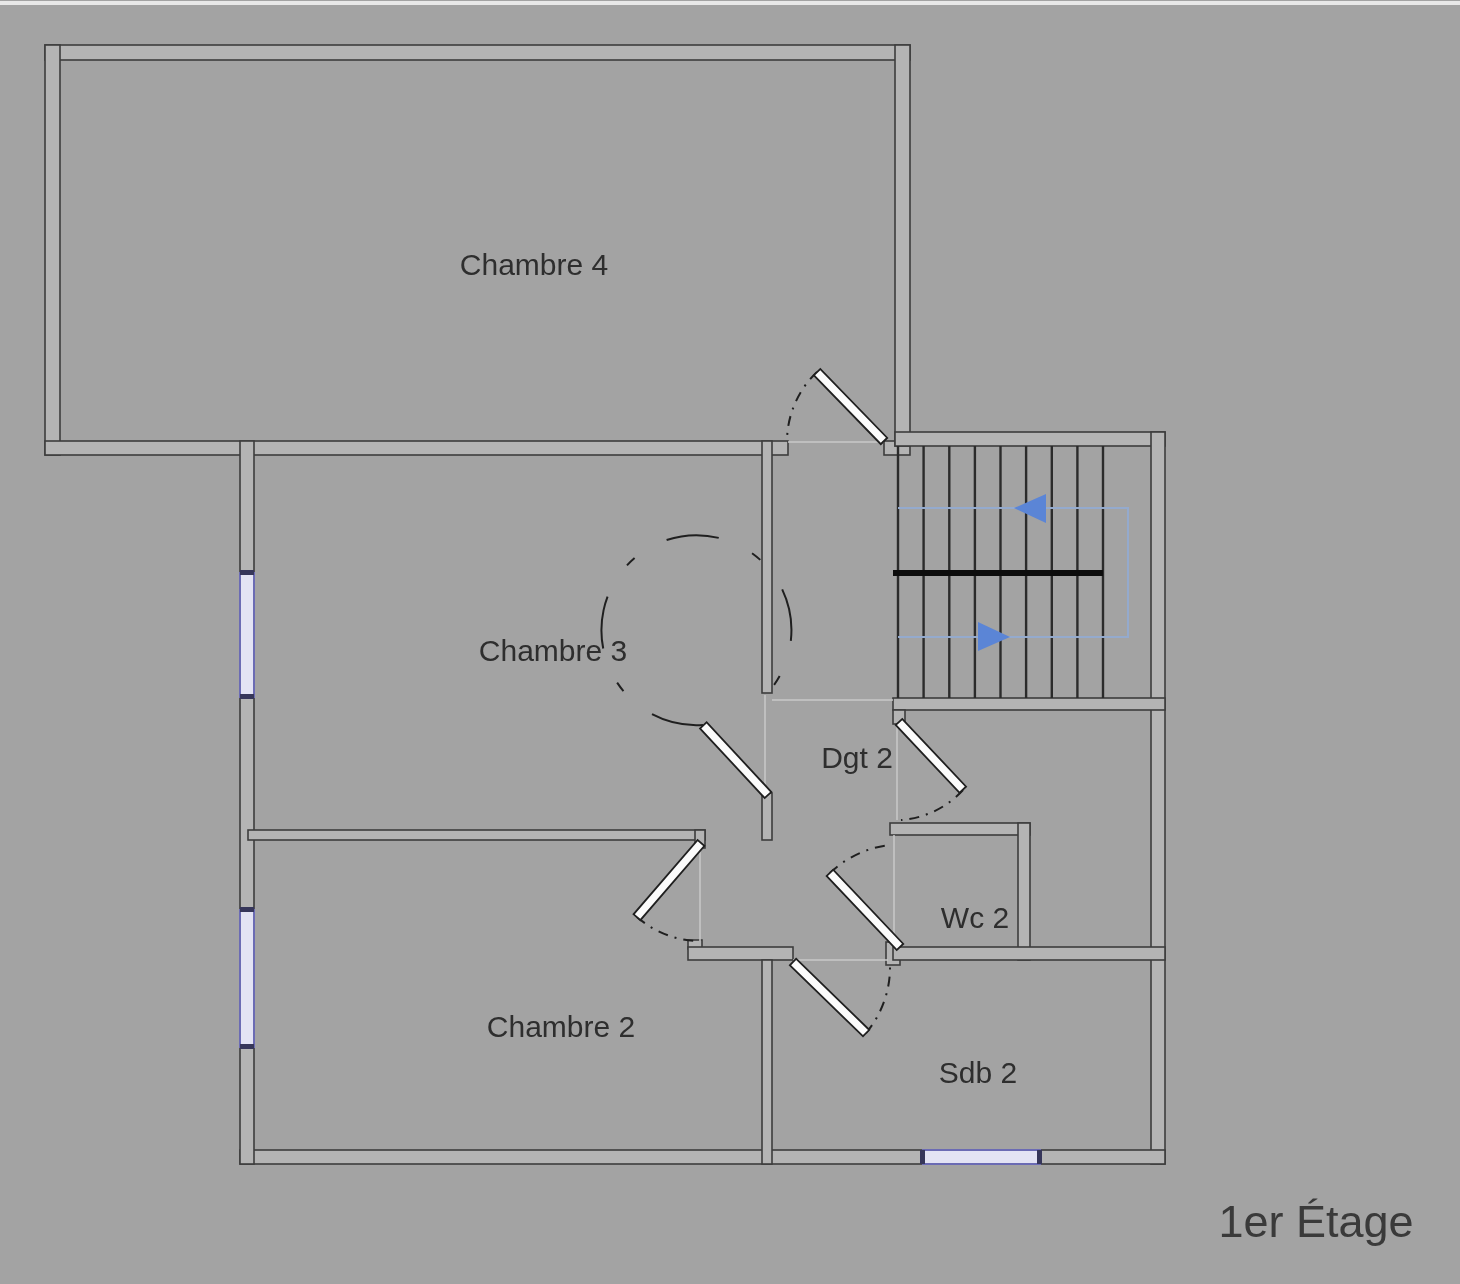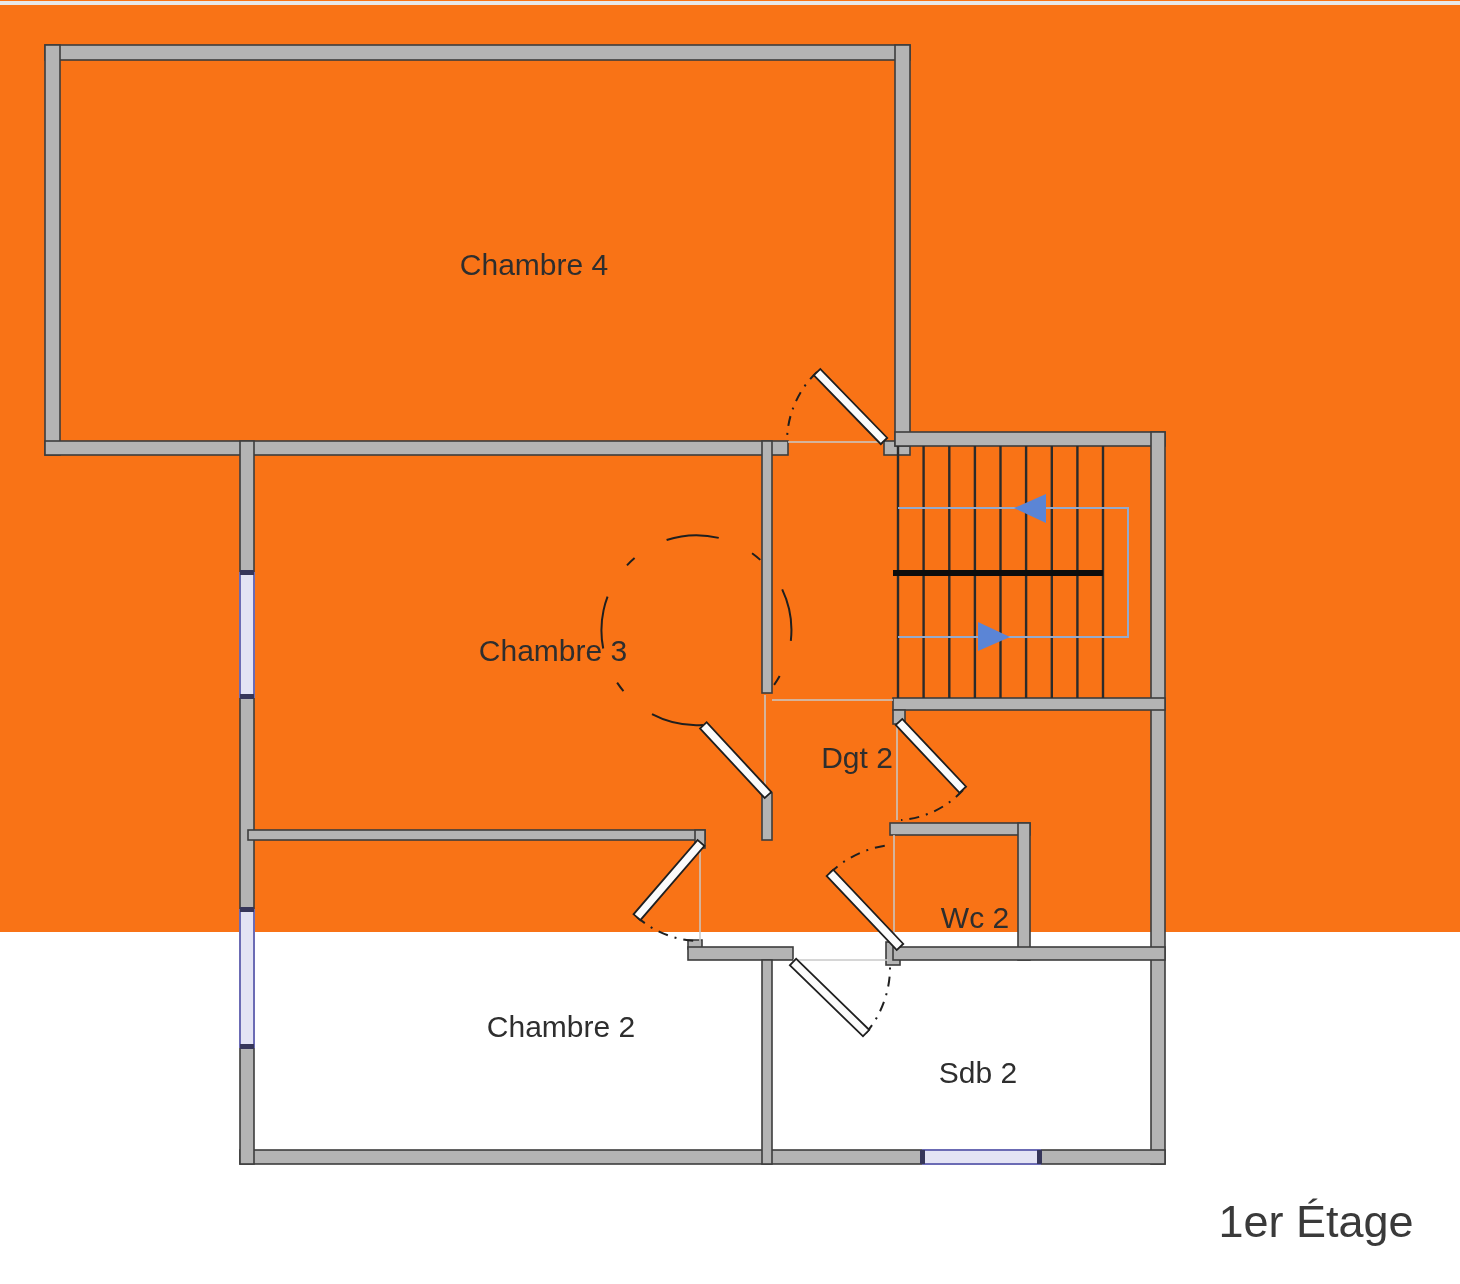--- a/index.html
+++ b/index.html
@@ -7,22 +7,22 @@
     padding: 0;
     background: #ffffff;
     width: 1460px;
     height: 1284px;
     overflow: hidden;
     font-family: "Liberation Sans", sans-serif;
   }
   #plan-wrap {
     position: relative;
     width: 1460px;
-    height: 932px;
-    background: #f97316;
+    height: 1284px;
+    background: #a3a3a3;
   }
   svg { display: block; }
   .wall {
     fill: #b4b4b4;
     stroke: #3d3d3d;
     stroke-width: 1.6;
   }
   .window-cap { fill: #36365a; }
   .leaf {
     fill: #fbfbfb;

